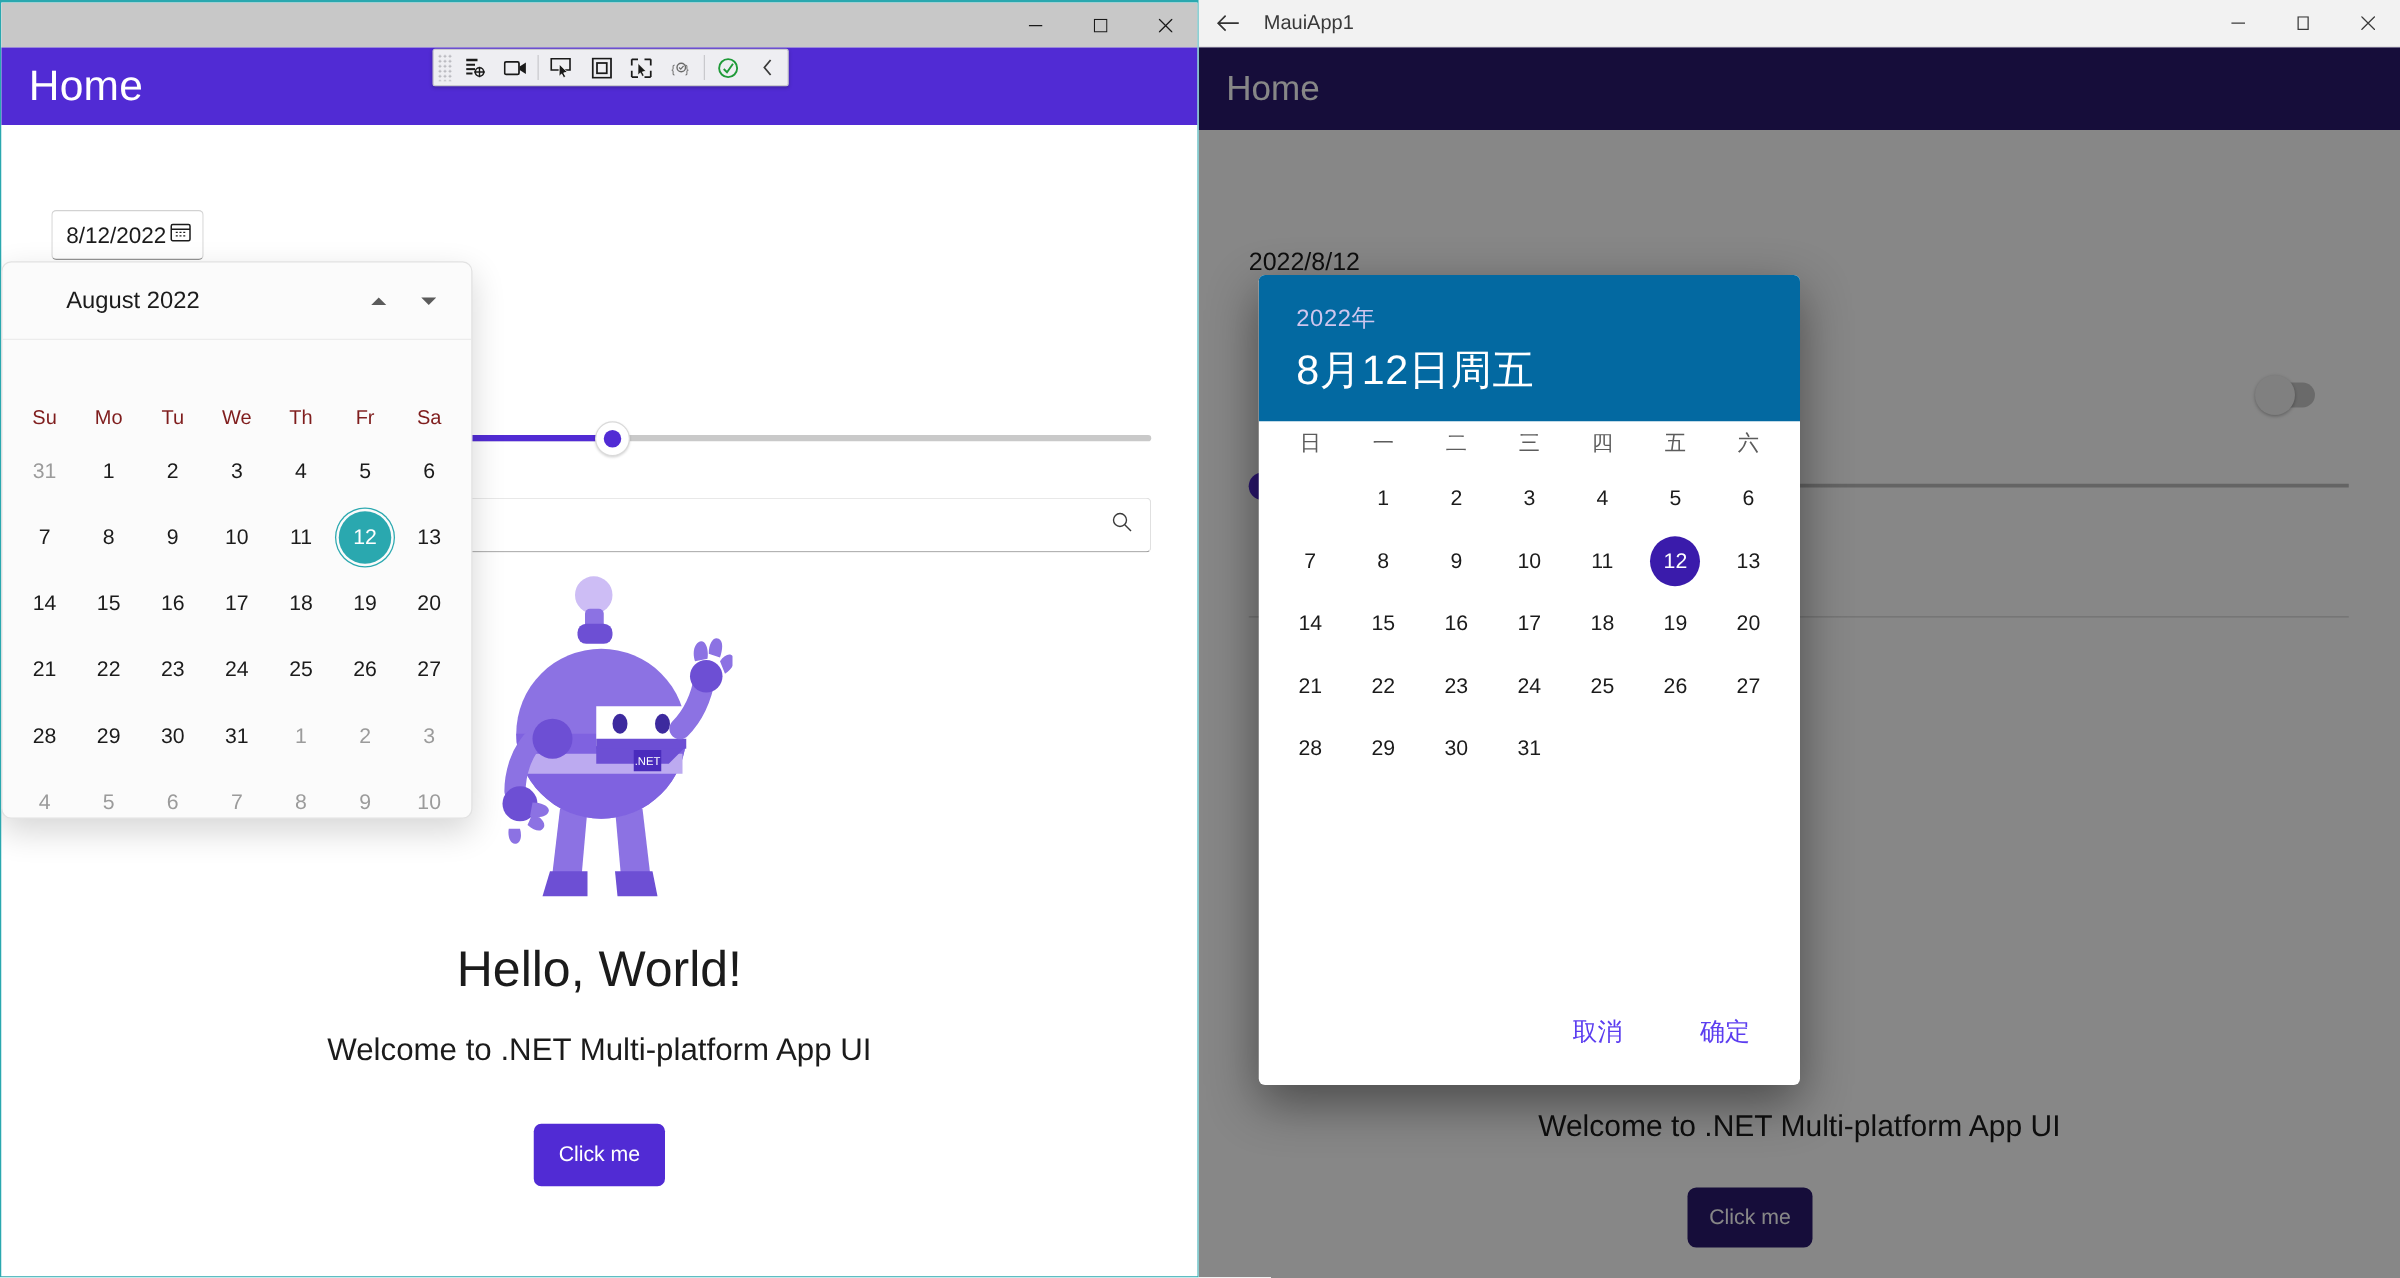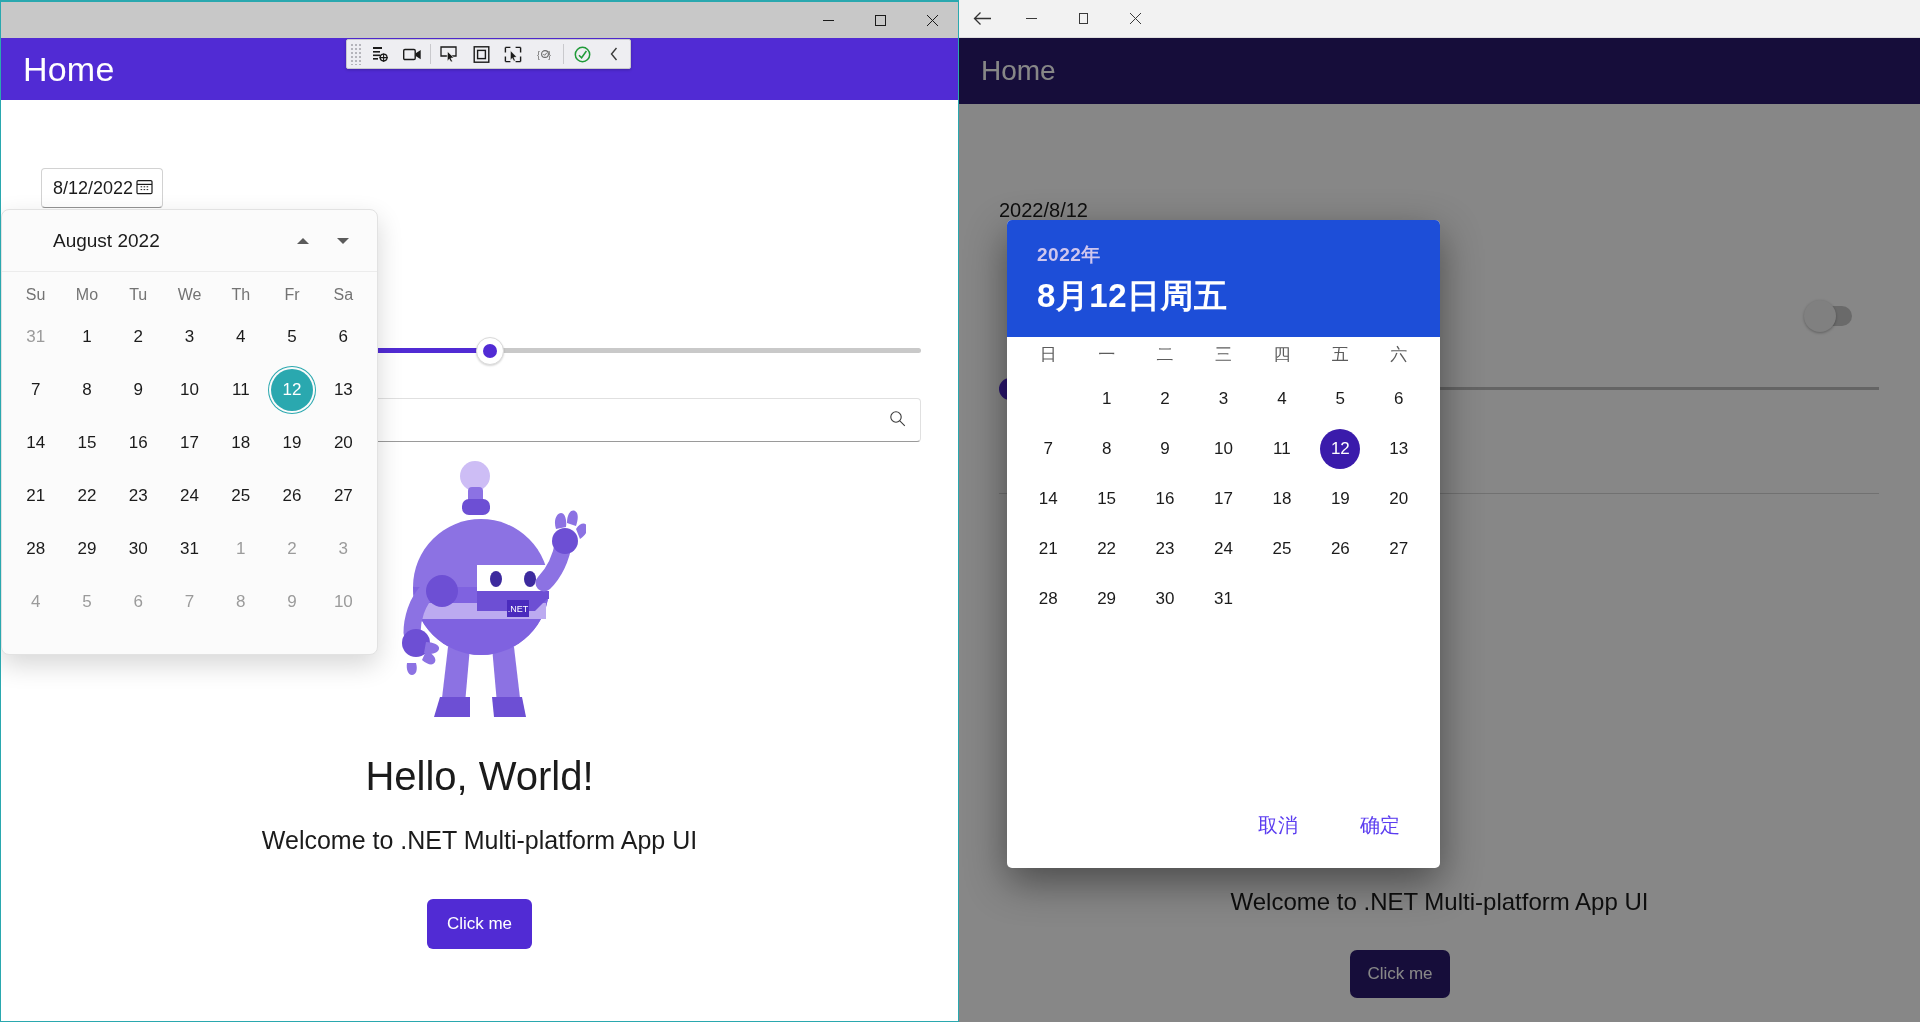--- a/index.html
+++ b/index.html
@@ -102,21 +102,21 @@
   }
   .tri { width: 0; height: 0; border-left: 6px solid transparent; border-right: 6px solid transparent; }
   .tri-up { border-bottom: 6px solid #5b5b5b; }
   .tri-down { border-top: 6px solid #5b5b5b; }
 
   #winui-dow {
     display: grid; grid-template-columns: repeat(7, 1fr);
     padding: 14px 8px 6px 8px;
   }
   #winui-dow div {
-    text-align: center; font-size: 16px; color: #737373;
+    text-align: center; font-size: 16px; color: #7f1d1d; margin-top: 40px;
   }
   #winui-grid {
     display: grid; grid-template-columns: repeat(7, 1fr);
     grid-auto-rows: 53px; padding: 0 8px;
   }
   #winui-grid .cell {
     display: flex; align-items: center; justify-content: center;
   }
   #winui-grid .dnum {
     width: 42px; height: 42px; border-radius: 50%;
@@ -269,21 +269,21 @@
     position: absolute; left: 48px; top: 182px;
     width: 433px; height: 648px;
     background: #ffffff;
     border-radius: 5px;
     box-shadow: 0 14px 40px rgba(0,0,0,.45);
     z-index: 25;
     overflow: hidden;
     display: flex; flex-direction: column;
   }
   #md-head {
-    height: 117px; background: #1d4ed8; padding: 22px 26px 0 30px; font-weight: bold;
+    height: 117px; background: #0369a1; padding: 22px 26px 0 30px;
   }
   #md-head .yr { font-size: 19px; color: #cfc6ee; letter-spacing: .5px; }
   #md-head .dt { font-size: 33px; color: #ffffff; margin-top: 6px; letter-spacing: .5px; }
   #md-nav {
     height: 60px; display: flex; align-items: center; padding: 0 22px;
   }
   #md-nav .mtitle { flex: 1; text-align: center; font-size: 19px; color: #1b1b1b; }
   .chev {
     width: 38px; height: 38px; display: flex; align-items: center; justify-content: center;
     color: #1b1b1b;
@@ -621,20 +621,21 @@
   </div>
 
   <div id="right-window">
 
     <div id="right-titlebar">
       <div class="back">
         <svg width="19" height="15" viewBox="0 0 19 15">
             <path d="M18 7.5H1.5M7.5 1.5L1.5 7.5l6 6" fill="none" stroke="#333" stroke-width="1.3"></path>
           </svg>
       </div>
+      <span class="ttl">MauiApp1</span>
       <div class="wincap-btn">
         <svg width="11" height="11" viewBox="0 0 11 11">
             <path d="M0 5.5h11" stroke="#3a3a3a" stroke-width="1"></path>
           </svg>
       </div>
       <div class="wincap-btn">
         <svg width="11" height="11" viewBox="0 0 11 11">
             <rect x="1.5" y="0.5" width="8" height="10" fill="none" stroke="#3a3a3a" stroke-width="1"></rect>
           </svg>
       </div>

